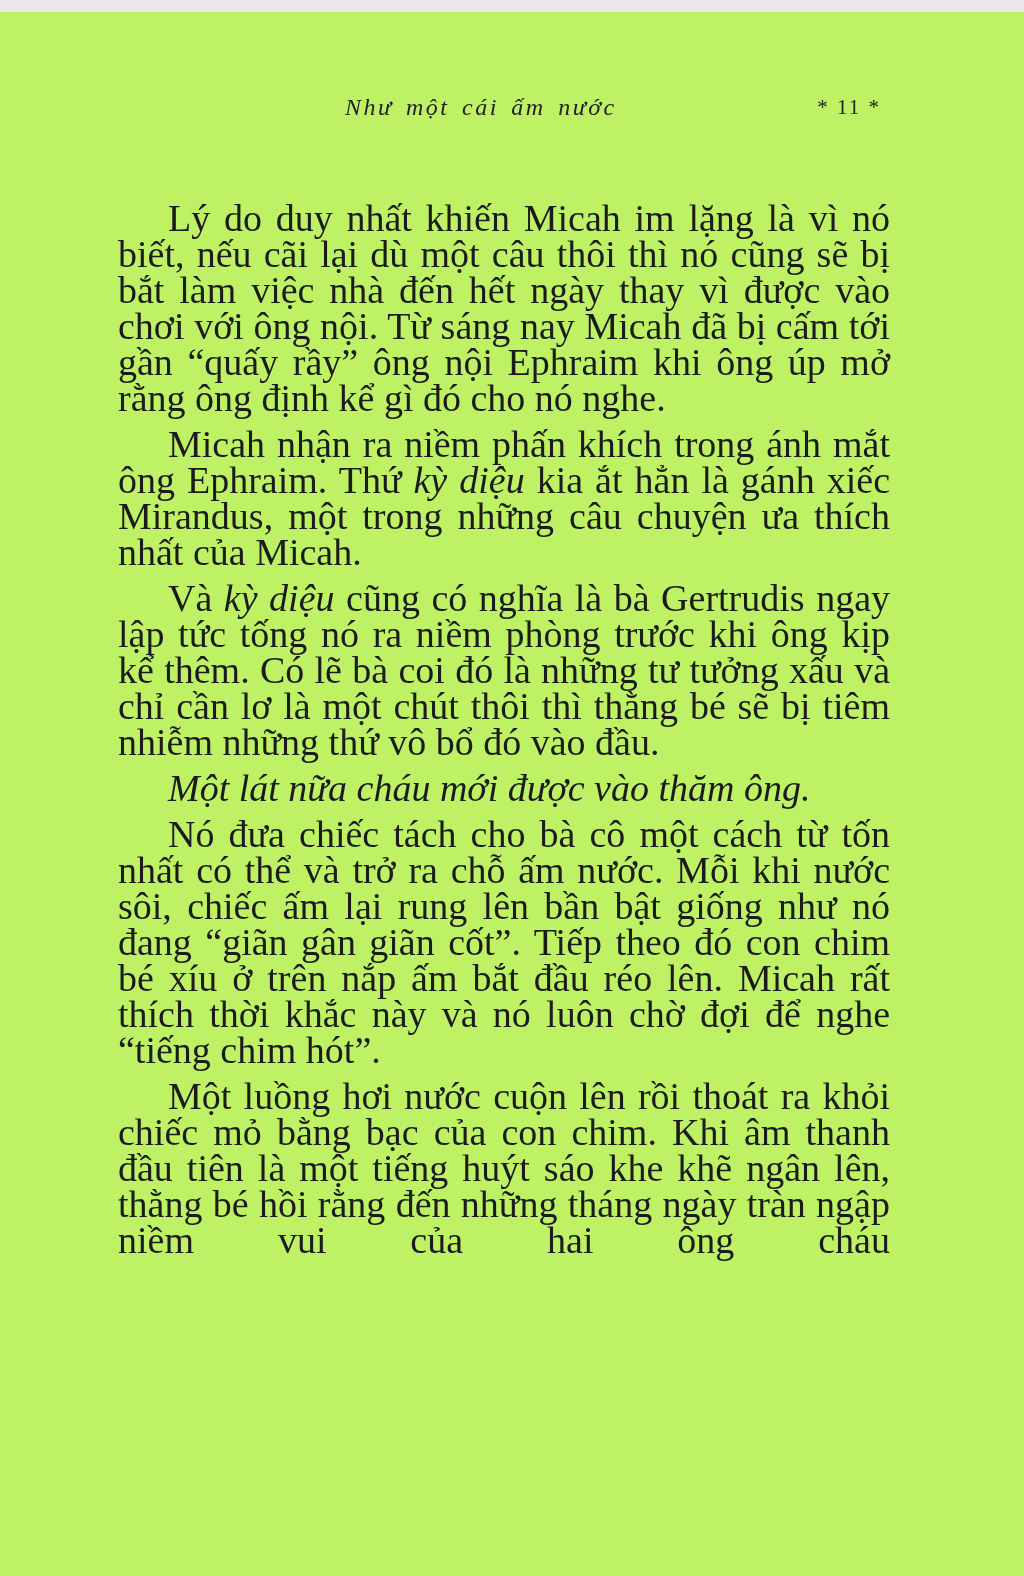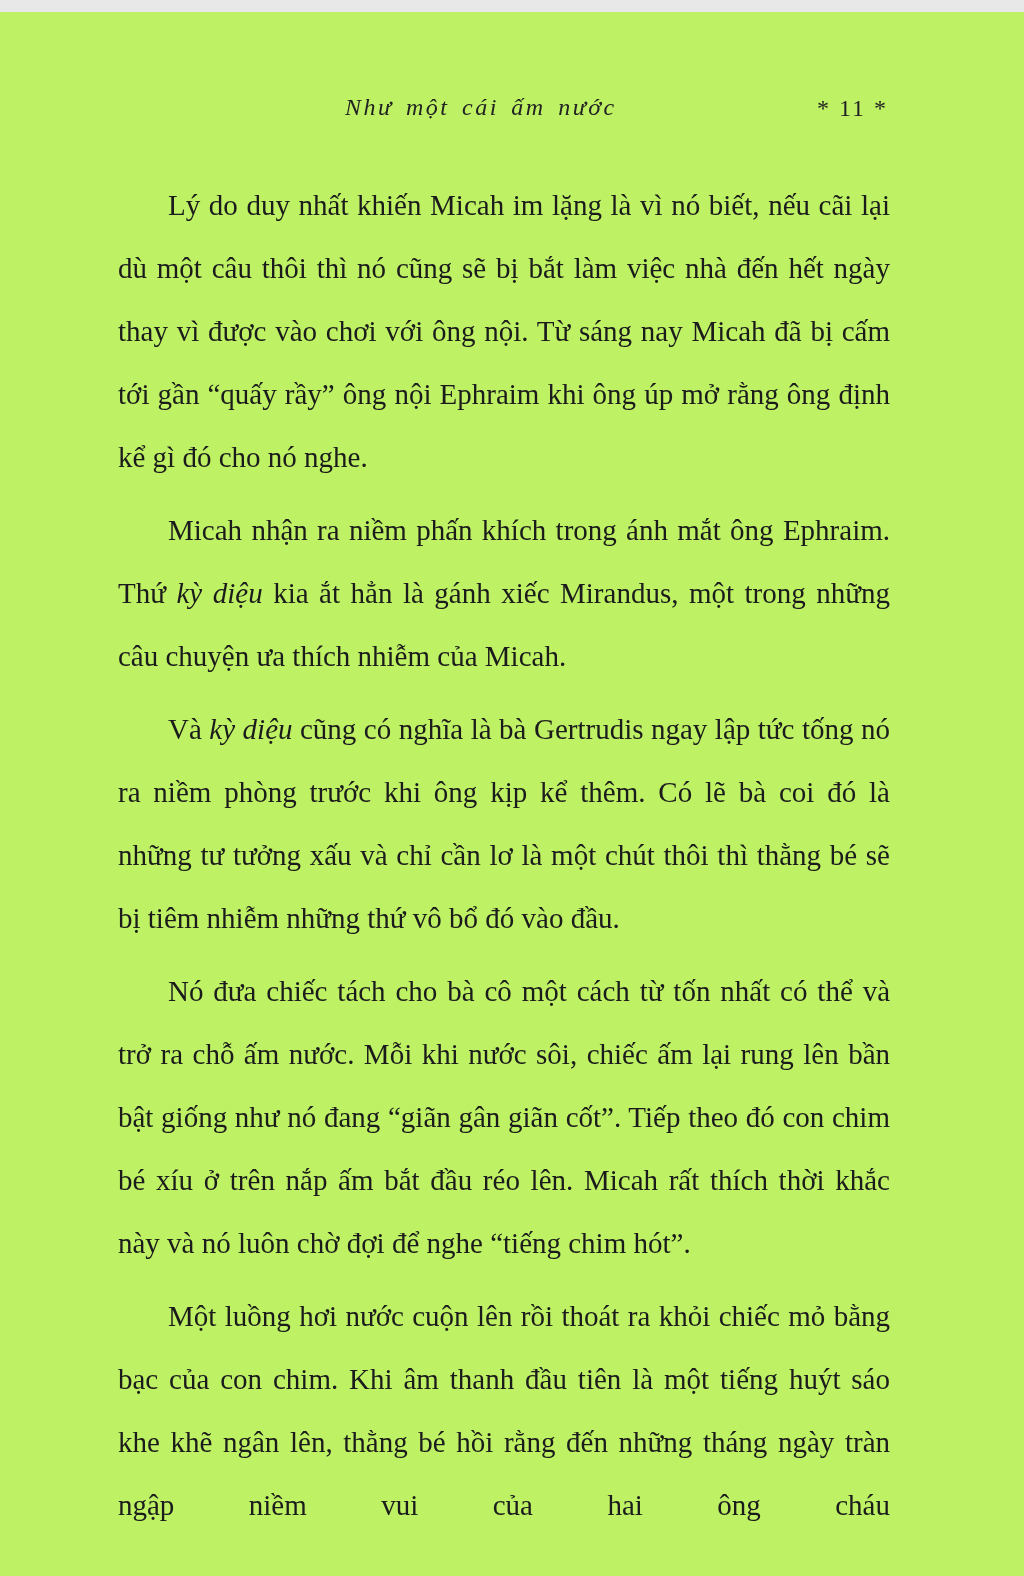--- a/index.html
+++ b/index.html
@@ -31,34 +31,34 @@
     top: 0;
     font-style: italic;
     font-size: 24px;
     letter-spacing: 2.5px;
     word-spacing: 4px;
     white-space: nowrap;
     color: #222222;
   }
   .page-number {
     position: absolute;
-    right: 2px;
+    right: 9px;
     top: 1px;
-    font-size: 24px;
+    font-size: 21px;
     letter-spacing: 2px;
     color: #222222;
     white-space: nowrap;
   }
   .page-body {
     position: absolute;
-    top: 162px;
+    top: 188px;
     left: 118px;
     width: 772px;
-    font-size: 29px;
-    line-height: 63px;
+    font-size: 38px;
+    line-height: 36px;
     text-align: justify;
   }
   .page-body p {
     margin: 0 0 10px 0;
     text-indent: 50px;
   }
   .page-body p.justify-last {
     text-align-last: justify;
   }
   .page-body em {
@@ -71,18 +71,19 @@
 </head>
 <body>
 
 <div class="page">
   <div class="running-header">
     <span class="running-title">Như một cái ấm nước</span>
     <span class="page-number">* 11 *</span>
   </div>
   <main class="page-body">
       <p><span>Lý do duy nhất khiến Micah im lặng là vì nó biết, nếu cãi lại dù một câu thôi thì nó cũng sẽ bị bắt làm việc nhà đến hết ngày thay vì được vào chơi với ông nội. Từ sáng nay Micah đã bị cấm tới gần “quấy rầy” ông nội Ephraim khi ông úp mở rằng ông định kể gì đó cho nó nghe.</span></p>
-      <p><span>Micah nhận ra niềm phấn khích trong ánh mắt ông Ephraim. Thứ </span><em>kỳ diệu</em><span> kia ắt hẳn là gánh xiếc Mirandus, một trong những câu chuyện ưa thích nhiễm của Micah.</span></p>
+      <p><span>Micah nhận ra niềm phấn khích trong ánh mắt ông Ephraim. Thứ </span><em>kỳ diệu</em><span> kia ắt hẳn là gánh xiếc Mirandus, một trong những câu chuyện ưa thích nhất của Micah.</span></p>
       <p><span>Và </span><em>kỳ diệu</em><span> cũng có nghĩa là bà Gertrudis ngay lập tức tống nó ra niềm phòng trước khi ông kịp kể thêm. Có lẽ bà coi đó là những tư tưởng xấu và chỉ cần lơ là một chút thôi thì thằng bé sẽ bị tiêm nhiễm những thứ vô bổ đó vào đầu.</span></p>
+      <p><em>Một lát nữa cháu mới được vào thăm ông.</em></p>
       <p><span>Nó đưa chiếc tách cho bà cô một cách từ tốn nhất có thể và trở ra chỗ ấm nước. Mỗi khi nước sôi, chiếc ấm lại rung lên bần bật giống như nó đang “giãn gân giãn cốt”. Tiếp theo đó con chim bé xíu ở trên nắp ấm bắt đầu réo lên. Micah rất thích thời khắc này và nó luôn chờ đợi để nghe “tiếng chim hót”.</span></p>
       <p class="justify-last"><span>Một luồng hơi nước cuộn lên rồi thoát ra khỏi chiếc mỏ bằng bạc của con chim. Khi âm thanh đầu tiên là một tiếng huýt sáo khe khẽ ngân lên, thằng bé hồi rằng đến những tháng ngày tràn ngập niềm vui của hai ông cháu</span></p>
     </main>
 </div>
 
 </body></html>

